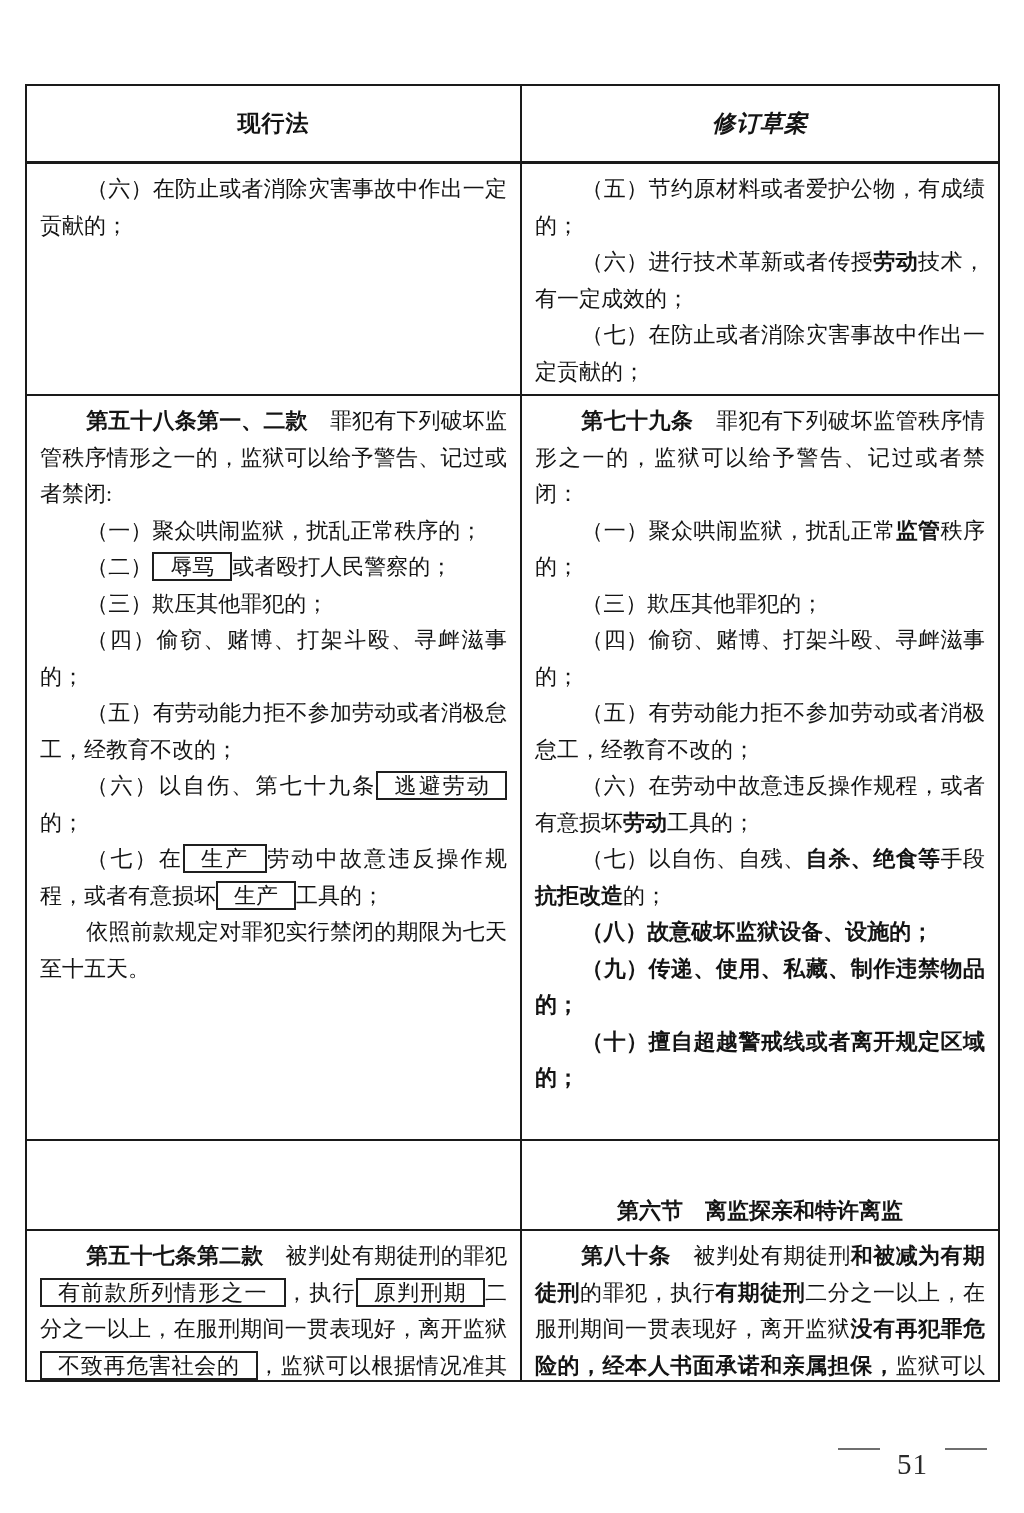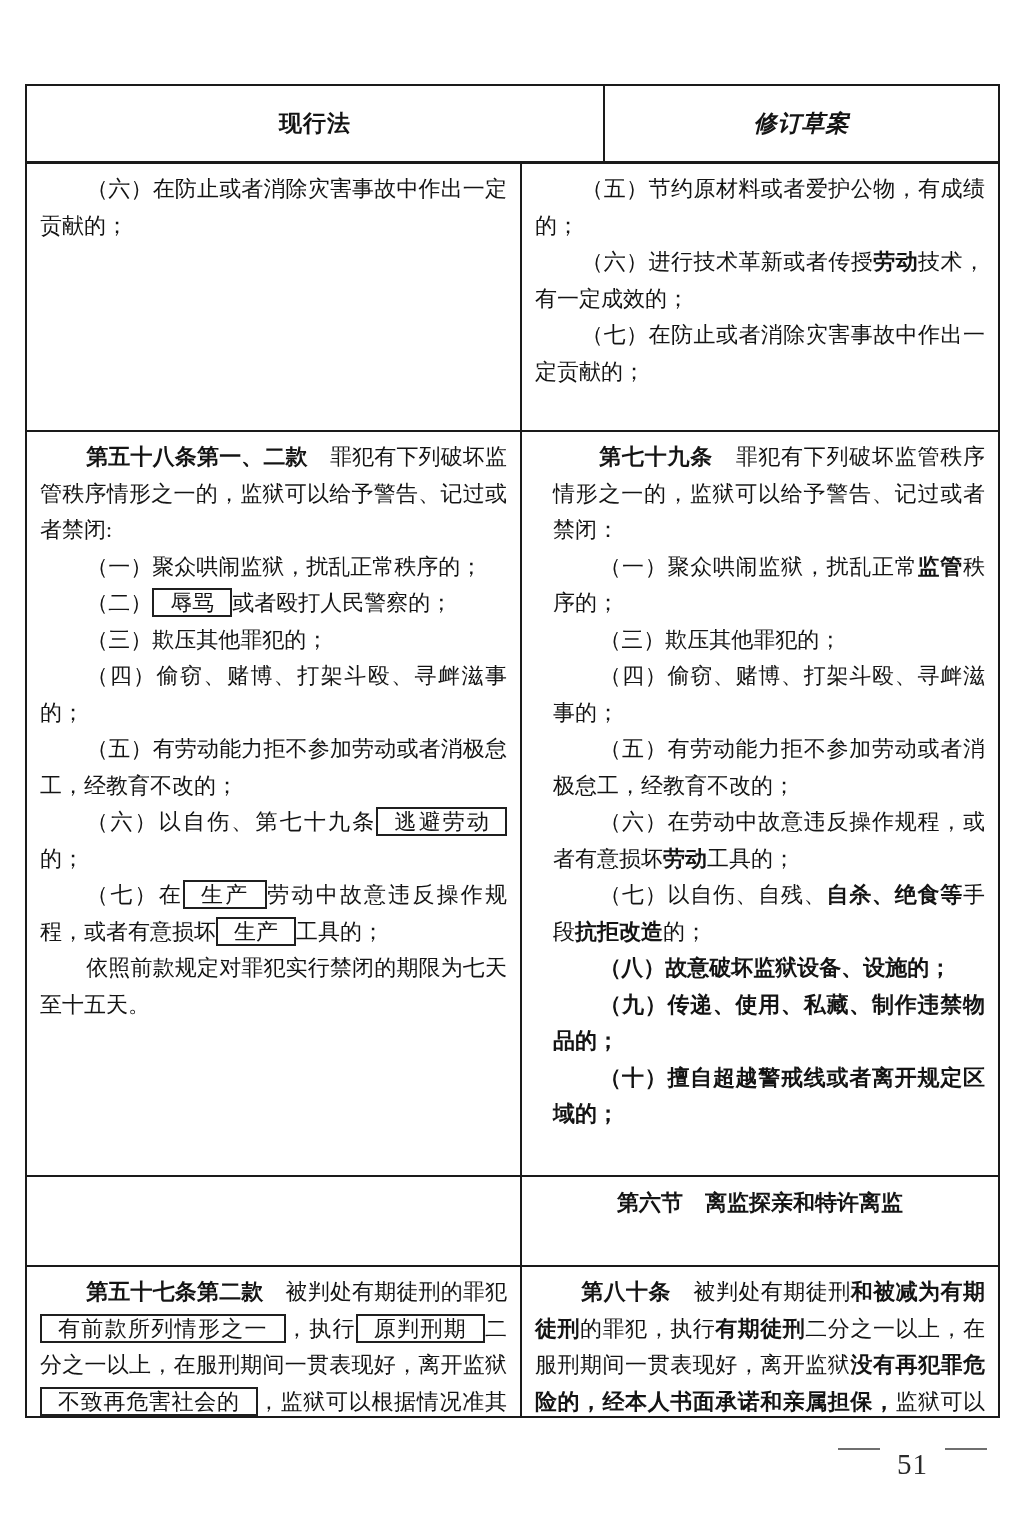--- a/index.html
+++ b/index.html
@@ -26,36 +26,36 @@
     border-bottom:3px solid #1a1a1a;
   }
   .th{
     box-sizing:border-box;
     display:flex;align-items:center;justify-content:center;
     font-family:"Liberation Sans","DejaVu Sans",sans-serif;
     font-weight:700;
     font-size:23px;
     letter-spacing:1px;
   }
-  .th.left{width:578px;border-right:2px solid #1a1a1a;flex:none;}
+  .th.left{width:495px;border-right:2px solid #1a1a1a;flex:none;}
   .th.right{flex:1;font-style:italic;}
   .trow{
     display:flex;
     box-sizing:border-box;
     overflow:hidden;
   }
   .trow + .trow{border-top:2px solid #1a1a1a;}
   .cell{
     box-sizing:border-box;
     padding:7px 13px 0 13px;
     overflow:hidden;
   }
   .cell.left{width:495px;border-right:2px solid #1a1a1a;flex:none;}
   .cell.right{flex:1;}
-  .cell.vcenter{display:flex;flex-direction:column;justify-content:flex-start;padding-top:8px;}
+  .cell.vcenter{display:flex;flex-direction:column;justify-content:flex-end;padding-top:0;}
   .para{
     margin:0;
     font-size:22px;
     line-height:36.5px;
     text-align:justify;
     text-indent:2.1em;
     word-break:break-all;
   }
   .para.center{
     text-align:center;
@@ -92,32 +92,32 @@
 <body>
 
 <div class="page">
 
   <div class="comparison-table">
     <div class="thead">
       <div class="th left">现行法</div>
       <div class="th right">修订草案</div>
     </div>
     <div id="table-body">
-        <div class="trow" style="height: 266px;">
+        <div class="trow" style="height: 230px;">
           <div class="cell left">
             <p class="para"><span class="">（六）在防止或者消除灾害事故中作出一定贡献的；</span></p>
           </div>
           <div class="cell right">
             <p class="para"><span class="">（五）节约原材料或者爱护公物，有成绩的；</span></p>
             <p class="para"><span class="">（六）进行技术革新或者传授</span><span class="b ">劳动</span><span class="">技术，有一定成效的；</span></p>
             <p class="para"><span class="">（七）在防止或者消除灾害事故中作出一定贡献的；</span></p>
             <p class="para"></p>
           </div>
         </div>
-        <div class="trow" style="height: 745px; gap: 18px;">
+        <div class="trow" style="height: 745px;">
           <div class="cell left">
             <p class="para"><span class="b ">第五十八条第一、二款</span><span class="">　罪犯有下列破坏监管秩序情形之一的，监狱可以给予警告、记过或者禁闭:</span></p>
             <p class="para"><span class="">（一）聚众哄闹监狱，扰乱正常秩序的；</span></p>
             <p class="para"><span class="">（二）</span><span class="box">辱骂</span><span class="">或者殴打人民警察的；</span></p>
             <p class="para"><span class="">（三）欺压其他罪犯的；</span></p>
             <p class="para"><span class="">（四）偷窃、赌博、打架斗殴、寻衅滋事的；</span></p>
             <p class="para"><span class="">（五）有劳动能力拒不参加劳动或者消极怠工，经教育不改的；</span></p>
             <p class="para"><span class="">（六）以自伤、第七十九条</span><span class="box">逃避劳动</span><span class="">的；</span></p>
             <p class="para"><span class="">（七）在</span><span class="box">生产</span><span class="">劳动中故意违反操作规程，或者有意损坏</span><span class="box">生产</span><span class="">工具的；</span></p>
             <p class="para"><span class="">依照前款规定对罪犯实行禁闭的期限为七天至十五天。</span></p>

